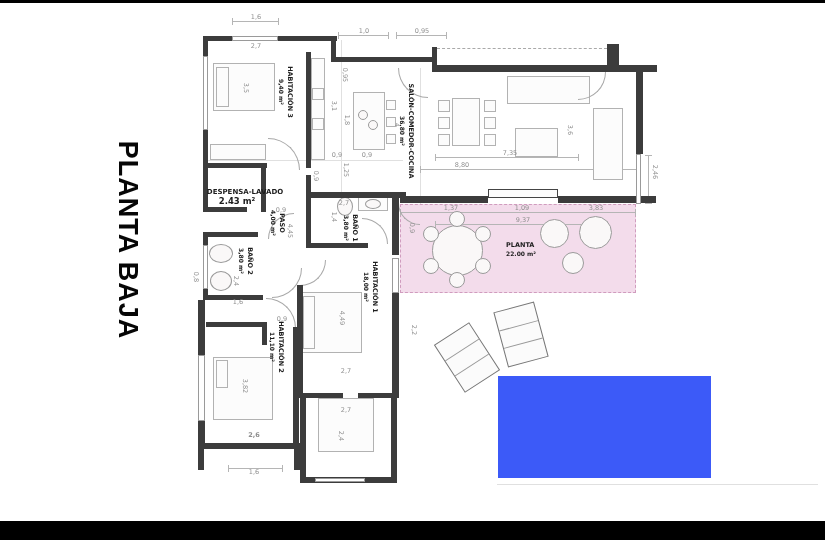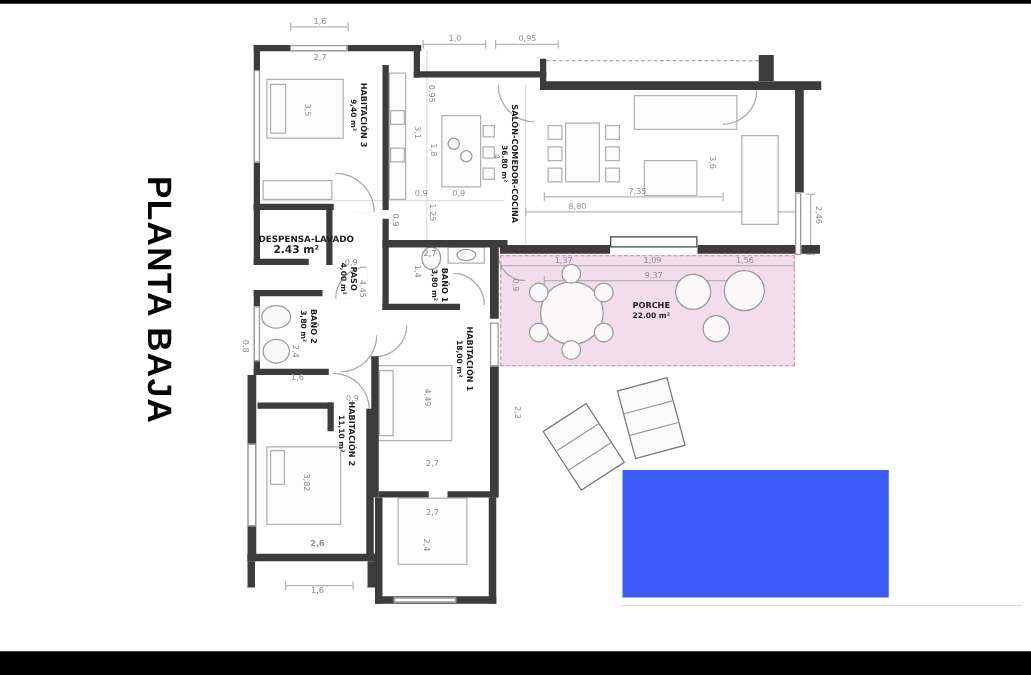--- a/index.html
+++ b/index.html
@@ -203,21 +203,21 @@
       <span class="dim" style="left: 337px; top: 155px;">0,9</span>
       <span class="dim" style="left: 367px; top: 155px;">0,9</span>
       <span class="dim" style="left: 510px; top: 153px;">7,35</span>
       <span class="dim" style="left: 462px; top: 165px;">8,80</span>
       <span class="dim rot" style="left: 346px; top: 170px;">1,25</span>
       <span class="dim rot" style="left: 316px; top: 176px;">0,9</span>
       <span class="dim rot" style="left: 655px; top: 172px;">2,46</span>
       <span class="dim" style="left: 281px; top: 210px;">0,9</span>
       <span class="dim" style="left: 451px; top: 208px;">1,37</span>
       <span class="dim" style="left: 522px; top: 208px;">1,09</span>
-      <span class="dim" style="left: 596px; top: 208px;">1,56</span>
+      <span class="dim" style="left: 596px; top: 208px;">3,83</span>
       <span class="dim" style="left: 523px; top: 220px;">9,37</span>
       <span class="dim rot" style="left: 412px; top: 228px;">0,9</span>
       <span class="dim" style="left: 344px; top: 203px;">2,7</span>
       <span class="dim rot" style="left: 334px; top: 217px;">1,4</span>
       <span class="dim rot" style="left: 290px; top: 231px;">4,45</span>
       <span class="dim rot" style="left: 236px; top: 281px;">2,4</span>
       <span class="dim rot" style="left: 196px; top: 277px;">0,8</span>
       <span class="dim" style="left: 238px; top: 302px;">1,6</span>
       <span class="dim" style="left: 282px; top: 319px;">0,9</span>
       <span class="dim rot" style="left: 342px; top: 318px;">4,49</span>
@@ -256,17 +256,17 @@
       </div>
       <div class="room-label rot" style="left: 371px; top: 287px;">
         <div class="nm">HABITACIÓN 1</div>
         <div class="ar">18,00 m²</div>
       </div>
       <div class="room-label rot" style="left: 277px; top: 347px;">
         <div class="nm">HABITACIÓN 2</div>
         <div class="ar">11,10 m²</div>
       </div>
       <div class="room-label left" style="left: 521px; top: 249px;">
-        <div class="nm">PORCHE</div>
+        <div class="nm">PLANTA</div>
         <div class="ar">22.00 m²</div>
       </div>
     </div>
 </div>
 
 </body></html>

